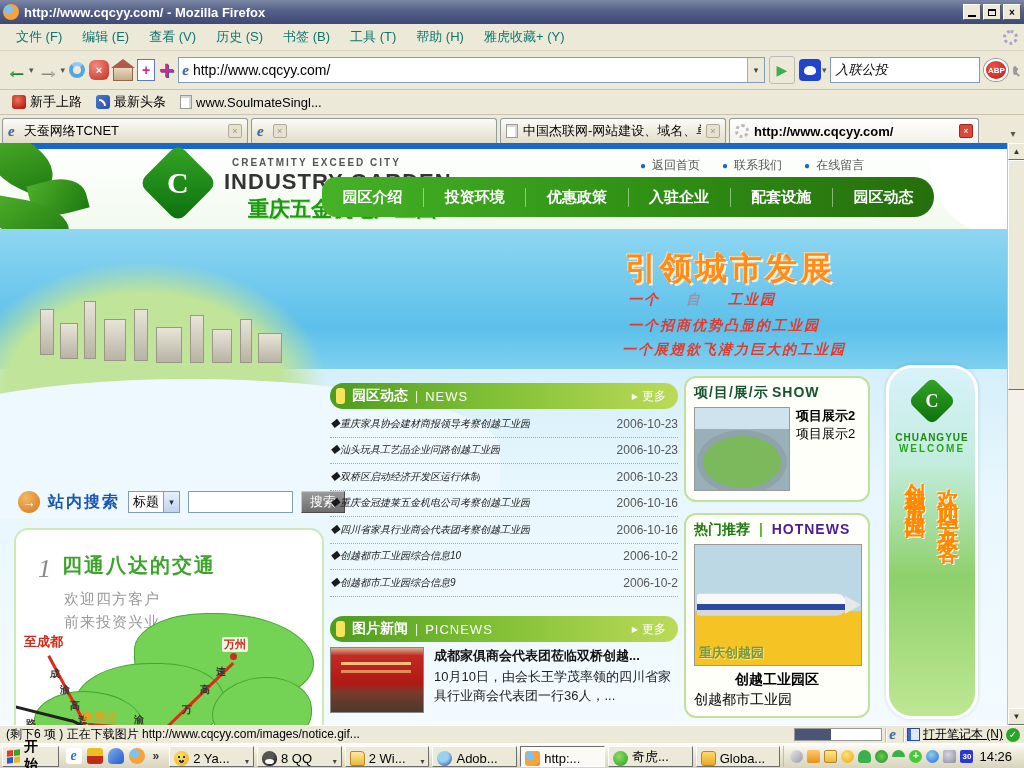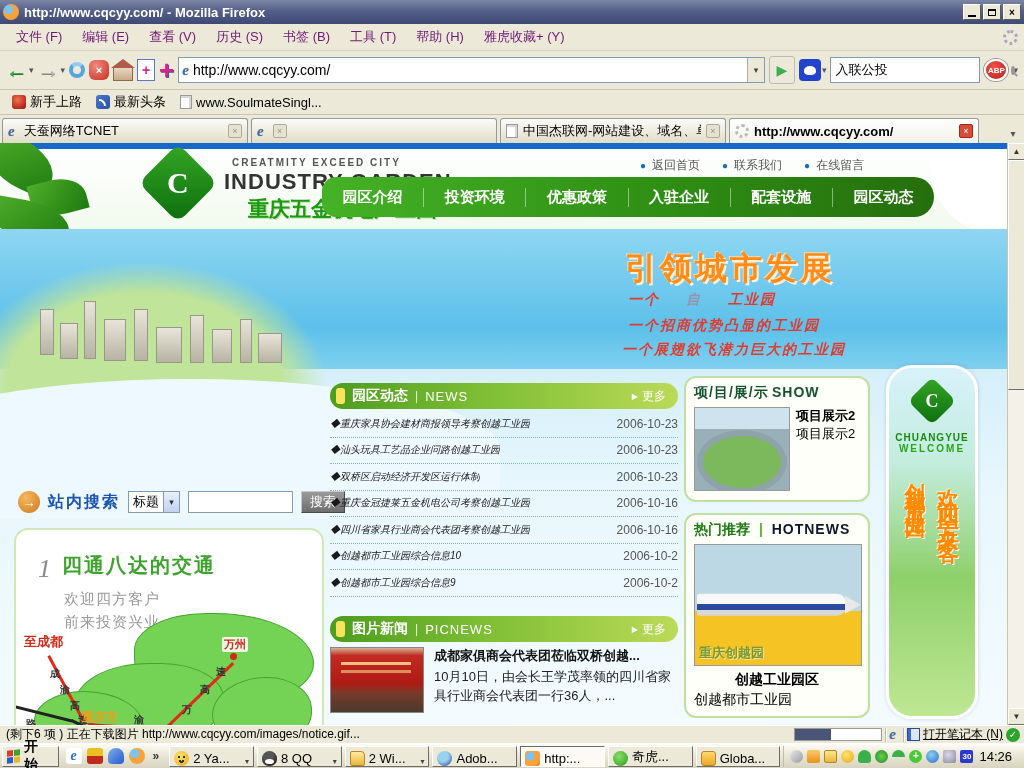--- a/index.html
+++ b/index.html
@@ -16,21 +16,21 @@
     background:radial-gradient(circle at 35% 35%, #7ec3f0 0 30%, #f7a23b 32% 70%, #d96b15 100%); }
   .winbtn { width:18px; height:16px; margin-left:2px; background:#ece9d8;
     border:1px solid; border-color:#fff #5a5a5a #5a5a5a #fff; color:#000;
     font-size:10px; font-weight:bold; display:flex; align-items:center; justify-content:center; }
   .winbtn .minbar { width:8px; height:2px; background:#000; margin-top:8px; }
   .winbtn .restbox { width:8px; height:7px; border:1px solid #000; border-top-width:2px; }
 
   
   .menubar { height:27px; background:#ece9d8; display:flex; align-items:center;
     padding:0 6px; border-bottom:1px solid #d8d4c0; }
-  .menubar .mi { padding:4px 10px; font-size:13px; color:#701a75; }
+  .menubar .mi { padding:4px 10px; font-size:13px; color:#0f766e; }
   .throbber { margin-left:auto; width:15px; height:15px; border:3px dotted #a9a4c2; border-radius:50%; }
 
   
   .navbar { height:39px; background:#ece9d8; display:flex; align-items:center; gap:4px;
     padding:0 6px; border-bottom:1px solid #c8c4ae; }
   .tbtn { display:flex; align-items:center; justify-content:center; height:30px; border-radius:3px; }
   .arrow-glyph { font-size:22px; font-weight:bold; line-height:22px; }
   .back-a { color:#3fae52; text-shadow:0 1px 0 #1c7a33; }
   .fwd-a { color:#b9b9b1; text-shadow:0 1px 0 #8a8a84; }
   .ddcaret { font-size:9px; color:#555; margin-left:1px; }
@@ -48,21 +48,21 @@
   .ie-e { color:#2f6fd0; font-family:"Liberation Serif",serif; font-style:italic; font-weight:bold; font-size:15px;
     text-shadow:0 0 1px #f0a000; margin-right:4px; }
   .urlbox input { flex:1; border:none; outline:none; font-size:14px; font-family:"Liberation Sans",sans-serif; color:#000; background:transparent; }
   .dropbtn { width:17px; height:24px; background:#ece9d8; border-left:1px solid #aaa; color:#444;
     display:flex; align-items:center; justify-content:center; font-size:9px; }
   .gobtn { width:26px; height:28px; background:#ece9d8; border:1px solid #bbb; border-radius:3px;
     color:#3fae52; font-size:14px; display:flex; align-items:center; justify-content:center; }
   .paw { width:22px; height:22px; background:#2244cc; border-radius:4px; position:relative; }
   .paw::after { content:''; position:absolute; left:5px; top:7px; width:12px; height:9px; background:#fff; border-radius:50% 50% 40% 40%; }
   .searchbox { width:150px; height:26px; background:#fff; border:1px solid #7f9db9; display:flex; align-items:center; padding:0 4px; }
-  .searchbox input { flex:1; border:none; outline:none; font-size:13px; font-family:"Liberation Sans",sans-serif; background:transparent; }
+  .searchbox input { flex:1; border:none; outline:none; font-size:13px; font-family:"Liberation Sans",sans-serif; background:transparent;font-style:italic; }
   .mag { width:9px; height:9px; border:2px solid #9a9a9a; border-radius:50%; position:relative; }
   .mag::after { content:''; position:absolute; width:6px; height:2px; background:#9a9a9a; right:-5px; bottom:-2px; transform:rotate(40deg); }
   .abp { width:24px; height:22px; border-radius:50%; background:radial-gradient(circle at 40% 35%,#f05545,#b71c1c);
     color:#fff; font-size:8px; font-weight:bold; display:flex; align-items:center; justify-content:center; border:2px solid #fff; box-shadow:0 0 0 1px #999; }
 
   
   .bookbar { height:25px; background:#ece9d8; display:flex; align-items:center; gap:6px; padding:0 8px; border-bottom:1px solid #c8c4ae; }
   .bk { display:flex; align-items:center; gap:4px; font-size:13px; padding:2px 4px; }
   .bk-red { width:14px; height:14px; background:radial-gradient(circle at 40% 35%,#f07050,#a00d0d); border-radius:3px; }
   .rss { width:14px; height:14px; background:linear-gradient(135deg,#4a78d0,#2a50a0); border-radius:3px; position:relative; }
@@ -169,21 +169,21 @@
   .showbody { display:flex; gap:6px; margin-top:5px; }
   .showimg { width:96px; height:84px; flex:none; border:1px solid #999; position:relative; overflow:hidden;
     background:linear-gradient(180deg,#cfe3ee 0 26%, #9ab0b8 26% 100%); }
   .showimg::after { content:''; position:absolute; left:8px; top:28px; width:78px; height:52px; border-radius:50%;
     background:#7cb85c; box-shadow:0 0 0 6px #8fa3aa; }
   .show-cap-b { font-size:13px; font-weight:bold; }
   .show-cap { font-size:13px; }
   .hotcard { left:684px; top:370px; width:186px; height:205px; padding:6px 8px; }
   .hot-ttl { font-size:14px; font-weight:bold; color:#1c7a10; }
   .hot-ttl .dv { color:#57b32e; margin:0 5px; }
-  .hot-ttl .en { color:#0f172a; letter-spacing:1px; }
+  .hot-ttl .en { color:#4c1d95; letter-spacing:1px; }
   .hotimg { width:168px; height:122px; margin-top:5px; border:1px solid #999; position:relative; overflow:hidden;
     background:linear-gradient(180deg,#bcd8e4 0 55%, #f5c324 55% 100%); }
   .train { position:absolute; left:2px; top:52%; width:150px; height:22px; transform:translateY(-60%);
     background:linear-gradient(180deg,#f8f8f8 0 45%, #2a4aa0 45% 75%, #d8d8d8 75% 100%); border-radius:3px 12px 12px 3px; }
   .train::before { content:''; position:absolute; right:-14px; top:2px; border-top:9px solid transparent;
     border-bottom:9px solid transparent; border-left:16px solid #e8e8e8; }
   .wm { position:absolute; left:4px; bottom:3px; color:rgba(90,140,40,.8); font-size:13px; font-weight:bold; text-shadow:1px 1px 0 rgba(255,255,255,.5); }
   .hot-cap-b { text-align:center; font-weight:bold; font-size:14px; margin-top:5px; }
   .hot-cap { font-size:14px; margin-top:2px; }
 

